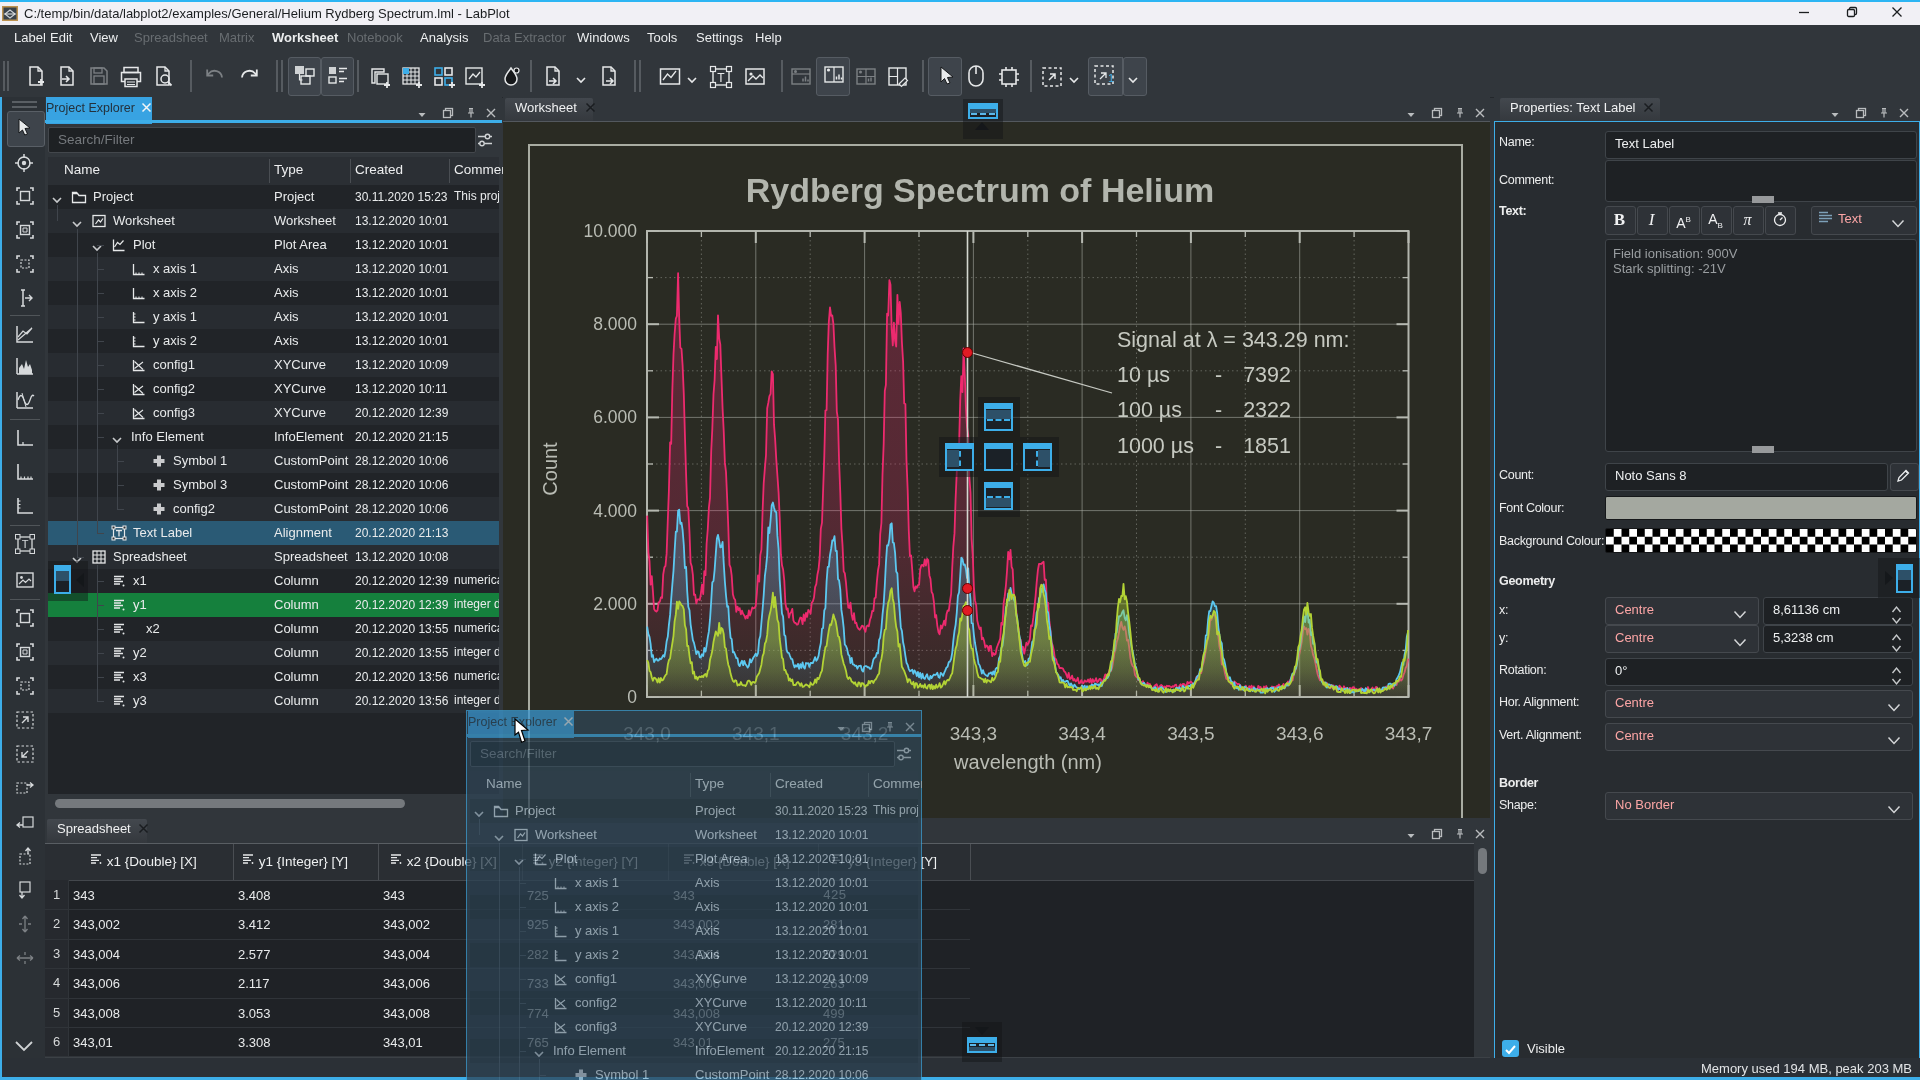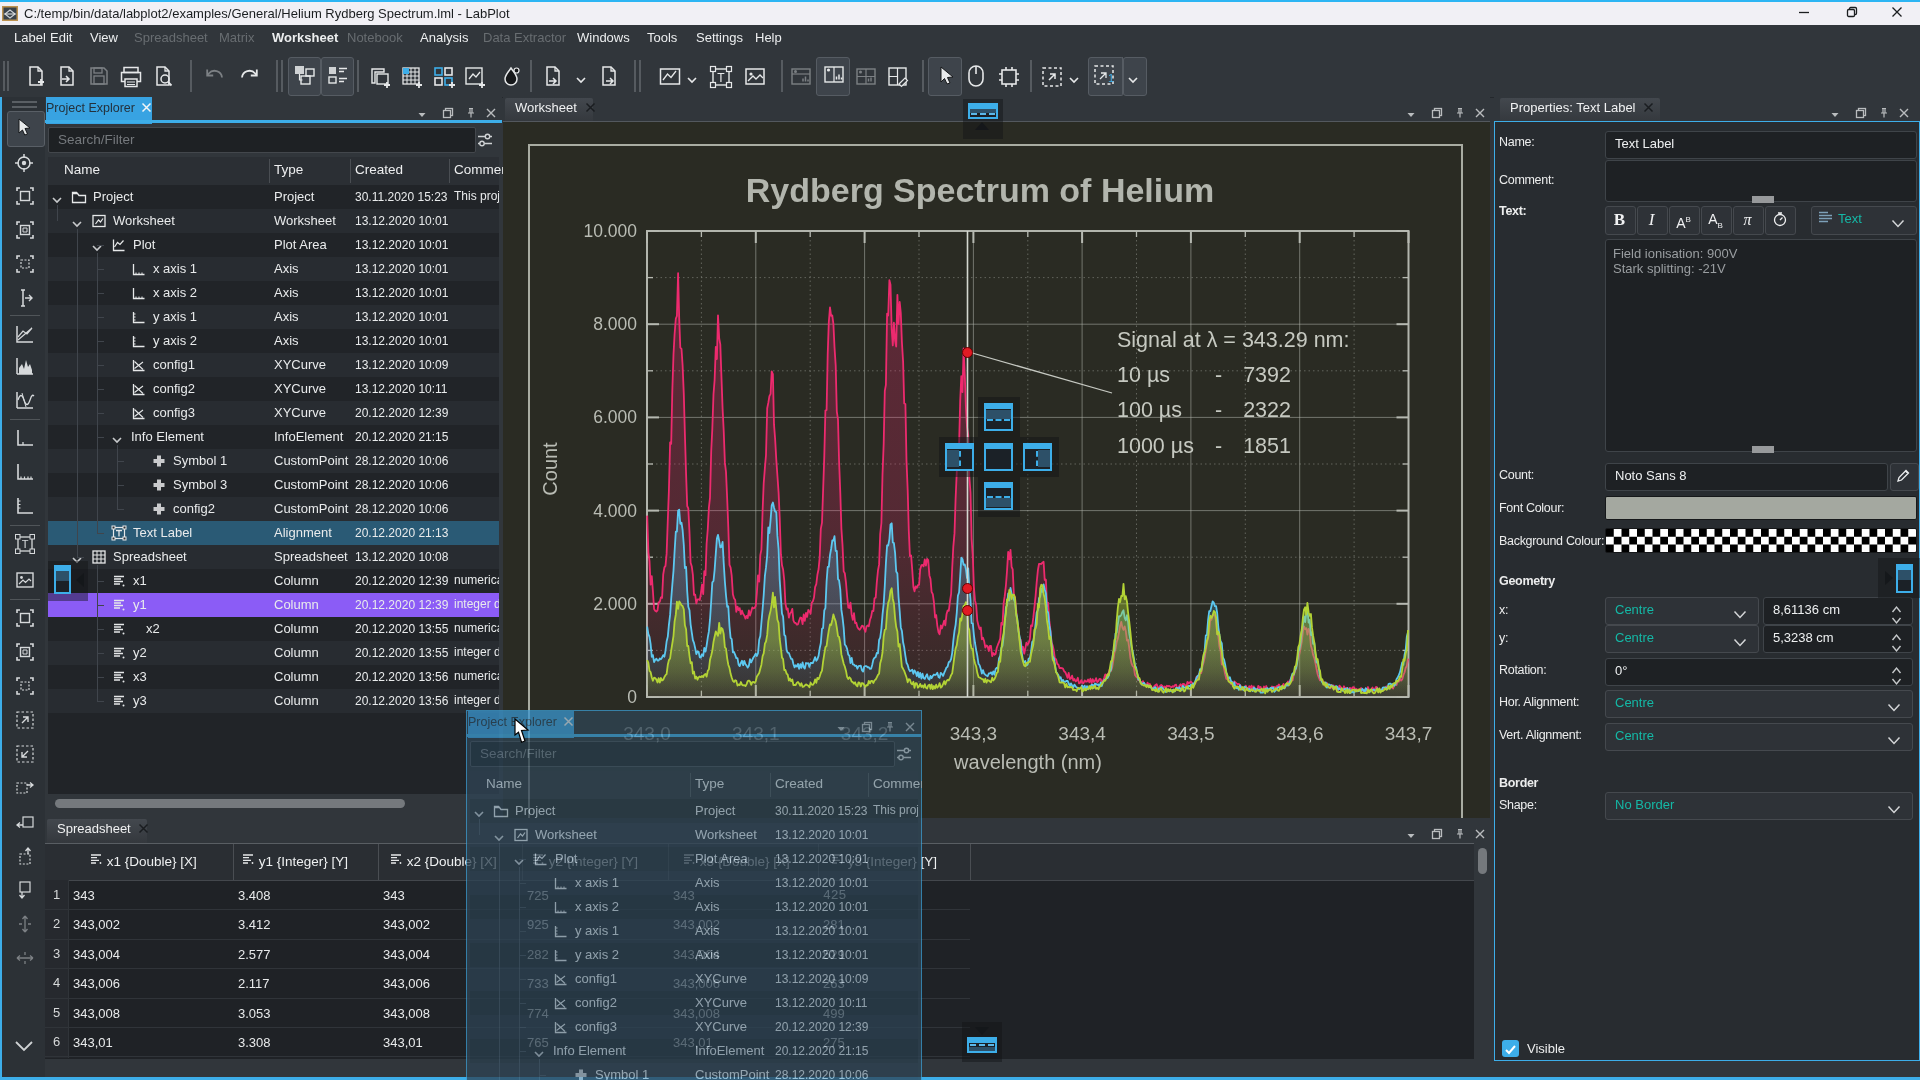--- a/index.html
+++ b/index.html
@@ -19,21 +19,21 @@
 .sfield span{position:absolute;left:9px;top:4px;font-size:13.5px;color:#75797d;}
 .pehead{position:absolute;background:#2b2f34;border-bottom:1px solid #43474c;}
 .pehead span{position:absolute;top:5px;font-size:13.5px;color:#edeeef;}
 .pehead i{position:absolute;top:2px;width:1px;height:24px;background:#4a4e53;font-style:normal;}
 .trow{position:absolute;left:0;width:100%;height:24px;}
 .texp{position:absolute;top:6px;}
 .tico{position:absolute;top:4px;}
 .tname{position:absolute;top:4px;font-size:13px;color:#e9ebec;white-space:nowrap;}
 .tdate{position:absolute;top:5px;font-size:12px;color:#e9ebec;white-space:nowrap;}
 .cmb{position:absolute;background:#2e3237;border:1px solid #45494e;border-radius:3px;}
-.cmbt{position:absolute;font-size:13px;color:#14b8a6;}
+.cmbt{position:absolute;font-size:13px;color:#fca5a5;}
 .led{position:absolute;background:#1e2124;border:1px solid #3f4449;border-radius:3px;}
 .fbtn{position:absolute;width:29px;height:27px;background:#2e3237;border:1px solid #45494e;border-radius:3px;text-align:center;}
 .statusbar{position:absolute;left:0;top:1058px;width:1920px;height:19px;background:#2b3036;}
 </style></head>
 <body>
 <div id="root">
 <div class="titlebar">
       <svg width="16" height="15" viewBox="0 0 16 15" style="position:absolute;left:2px;top:4px;">
         <rect x="0.75" y="0.75" width="14.5" height="13.5" fill="#39424b" stroke="#bd9350" stroke-width="1.5"></rect>
         <path d="M3 8l5-4 5 4-5 4z" fill="none" stroke="#cdd2d6" stroke-width="1.2"></path>
@@ -558,21 +558,21 @@
         <div class="trow" style="top:384px;background:#212428;">
           <span class="tico" style="left:63px;"><svg width="16" height="16" viewBox="0 0 16 16" style="">
               <path d="M3 3.5h10M3 6h7M3 8.5h9M3 11h6" stroke="#e6e8e9" stroke-width="1.4"></path>
               <circle cx="12.5" cy="12.5" r="1" fill="#e6e8e9"></circle>
             </svg></span>
           <span class="tname" style="left:85px;">x1</span>
           <span class="tname" style="left:226px;">Column</span>
           <span class="tdate" style="left:307px;">20.12.2020 12:39</span>
           <span class="tname" style="left:406px;font-size:12px;">numerical</span>
         </div>
-        <div class="trow" style="top:408px;background:#8b5cf6;">
+        <div class="trow" style="top:408px;background:#15803d;">
           <span class="tico" style="left:63px;"><svg width="16" height="16" viewBox="0 0 16 16" style="">
               <path d="M3 3.5h10M3 6h7M3 8.5h9M3 11h6" stroke="#e6e8e9" stroke-width="1.4"></path>
               <circle cx="12.5" cy="12.5" r="1" fill="#e6e8e9"></circle>
             </svg></span>
           <span class="tname" style="left:85px;">y1</span>
           <span class="tname" style="left:226px;">Column</span>
           <span class="tdate" style="left:307px;">20.12.2020 12:39</span>
           <span class="tname" style="left:406px;font-size:12px;">integer da</span>
         </div>
         <div class="trow" style="top:432px;background:#212428;">
@@ -1024,20 +1024,24 @@
       <span class="cmbt" style="left:121px;top:700px;">No Border</span>
       <span style="position:absolute;left:393px;top:704px;"><svg width="14" height="10" viewBox="0 0 14 10" style="">
           <path d="M1.5 1.5L7 7.5l5.5-6" fill="none" stroke="#d4d6d8" stroke-width="1.5"></path>
         </svg></span>
       <div style="position:absolute;left:8px;top:943px;width:17px;height:17px;background:#3daee9;border-radius:3px;"></div>
       <span style="position:absolute;left:10px;top:945px;"><svg width="13" height="13" viewBox="0 0 13 13" style="">
           <path d="M2 7l3 3 6-7" fill="none" stroke="#ffffff" stroke-width="2"></path>
         </svg></span>
       <span style="position:absolute;left:33px;top:944px;font-size:13px;color:#eceded;">Visible</span>
     </div>
+<div class="statusbar">
+      <div style="position:absolute;left:45px;top:-1px;width:1445px;height:1px;background:#3c4146;"></div>
+      <span style="position:absolute;right:8px;top:3px;font-size:13px;color:#e2e4e6;">Memory used 194 MB, peak 203 MB</span>
+    </div>
     <div style="position:absolute;left:0;top:1077px;width:1920px;height:3px;background:#3daee9;"></div>
     <div style="position:absolute;left:0;top:97px;width:2px;height:983px;background:#3daee9;"></div>
 <div style="position:absolute;left:466px;top:710px;width:456px;height:370px;overflow:hidden;opacity:0.75;">
       <div style="position:absolute;left:0;top:0;width:454px;height:720px;background:#2a2e33;border:1px solid #3daee9;">
     <div class="petab" style="left:1px;top:0;">Project Explorer <span class="petabx"><svg width="11" height="11" viewBox="0 0 11 11" style="">
               <path d="M1.5 1.5l8 8M9.5 1.5l-8 8" stroke="#f4f6f7" stroke-width="1.5"></path>
             </svg></span></div>
     <span class="dbtn" style="left:369px;top:9px;"><svg width="10" height="10" viewBox="0 0 10 10" style="">
             <path d="M1.5 3l3.5 4 3.5-4z" fill="#b9bcbe"></path>
           </svg></span>

